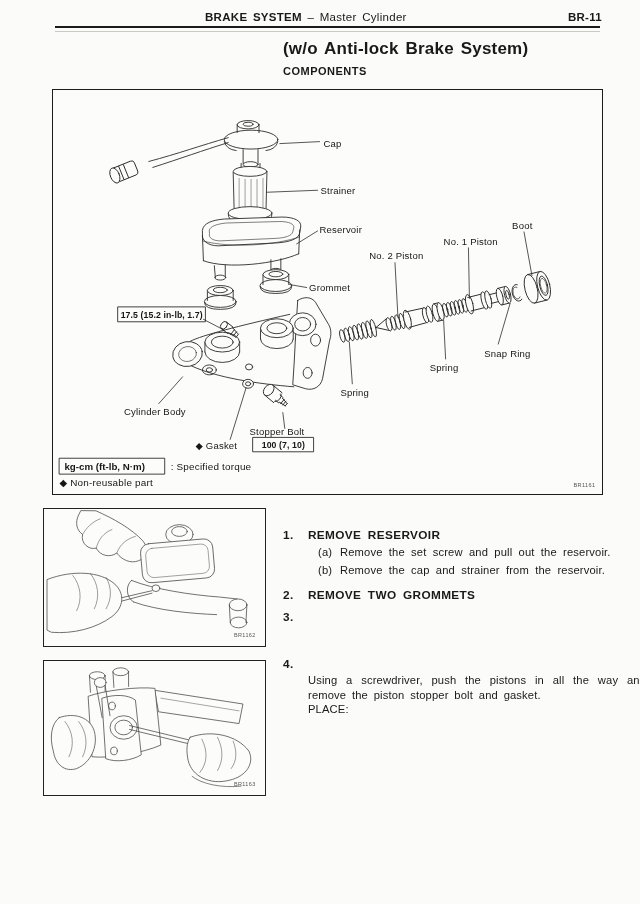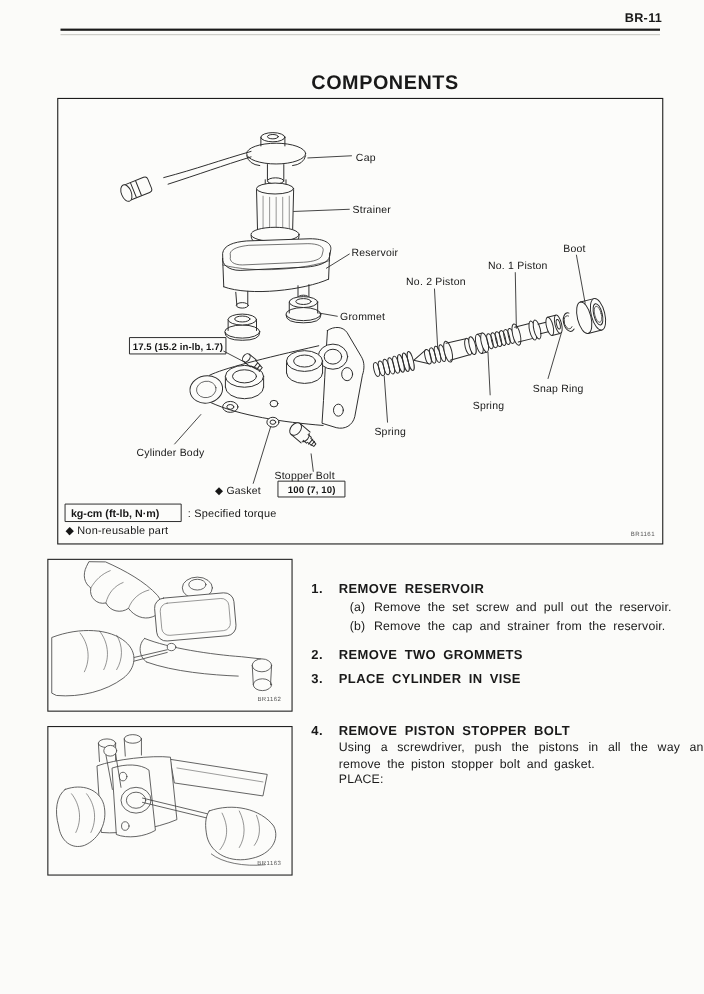--- a/index.html
+++ b/index.html
@@ -10,21 +10,21 @@
     overflow:hidden;
   }
   
   .hdr-text{position:absolute; left:205px; top:11px; font-size:11.5px; letter-spacing:0.3px; word-spacing:2px;}
   .hdr-text .b{font-weight:700;}
   .hdr-page{position:absolute; right:38px; top:11px; font-size:11.5px; font-weight:700; letter-spacing:0.3px;}
   .hdr-rule{position:absolute; left:55px; top:26px; width:545px; border-top:2.5px solid #1b1b1b;}
   .hdr-rule2{position:absolute; left:55px; top:31px; width:545px; border-top:1px solid #c9c9c4;}
   
   .title-main{position:absolute; left:283px; top:39px; font-size:17px; font-weight:700; letter-spacing:0.2px; word-spacing:2px;}
-  .title-sub{position:absolute; left:283px; top:65px; font-size:18px; font-weight:700; letter-spacing:0.5px;text-align:center;}
+  .title-sub{position:absolute; left:283px; top:65px; font-size:11px; font-weight:700; letter-spacing:0.5px;text-align:center;}
   
   .components-box{position:absolute; left:52px; top:89px; width:549px; height:404px; border:1.5px solid #1c1c1c; background:#fcfcfa;}
   .fig-box{position:absolute; left:43px; width:221px; border:1.2px solid #222; background:#fcfcfa;}
   .fig2{top:508px; height:137px;}
   .fig3{top:660px; height:134px;}
   svg{display:block;}
   svg text{font-family:"Liberation Sans", sans-serif; fill:#161616;}
   .lbl{font-size:9.6px; letter-spacing:0.2px;}
   .tq{font-size:8.8px; font-weight:700; letter-spacing:0.1px;}
   .leg{font-size:10px; letter-spacing:0.2px;}
@@ -40,24 +40,30 @@
   .suba{top:546px;} .subb{top:564px;}
   .s4-body{position:absolute; left:308px; top:673px; width:338px; font-size:11.2px; line-height:15px; letter-spacing:0.15px; word-spacing:2.5px; text-align:justify;}
   .hint{position:absolute; left:308px; top:703px; display:flex; font-size:11.2px; letter-spacing:0.15px; word-spacing:2.5px;}
   .hint .hl{width:37px; flex:0 0 37px;}
 </style>
 </head>
 <body>
 
 <div class="page">
 
+  <div class="hdr-text">
+    <span class="b">BRAKE SYSTEM</span>
+    <span>–</span>
+    <span>Master Cylinder</span>
+  </div>
   <div class="hdr-page">BR-11</div>
   <div class="hdr-rule"></div>
   <div class="hdr-rule2"></div>
 
+  <div class="title-main">(w/o Anti-lock Brake System)</div>
   <div class="title-sub">COMPONENTS</div>
 
   <div class="components-box">
     <svg width="546" height="401" viewBox="0 0 549 404">
       <defs>
         <g id="grom" stroke="#2b2b2b" fill="none" stroke-width="0.9">
           <ellipse cx="0" cy="11" rx="16" ry="6" fill="#fcfcfa"></ellipse>
           <path d="M-16 12 q0 7 16 7 q16 0 16 -7"></path>
           <path d="M-13 0 v10 M13 0 v10"></path>
           <ellipse cx="0" cy="0" rx="13" ry="5" fill="#fcfcfa"></ellipse>
@@ -336,25 +342,23 @@
     <span>Remove the cap and strainer from the reservoir.</span>
   </div>
 
   <div class="step s2">
     <span class="num">2.</span>
     <span>REMOVE TWO GROMMETS</span>
   </div>
 
   <div class="step s3">
     <span class="num">3.</span>
-    <span>PLACE CYLINDER IN VISE</span>
   </div>
 
   <div class="step s4">
     <span class="num">4.</span>
-    <span>REMOVE PISTON STOPPER BOLT</span>
   </div>
   <div class="s4-body">Using a screwdriver, push the pistons in all the way and remove the piston stopper bolt and gasket.</div>
   <div class="hint">
     <span class="hl">PLACE:</span>
   </div>
 
 </div>
 
 </body></html>

